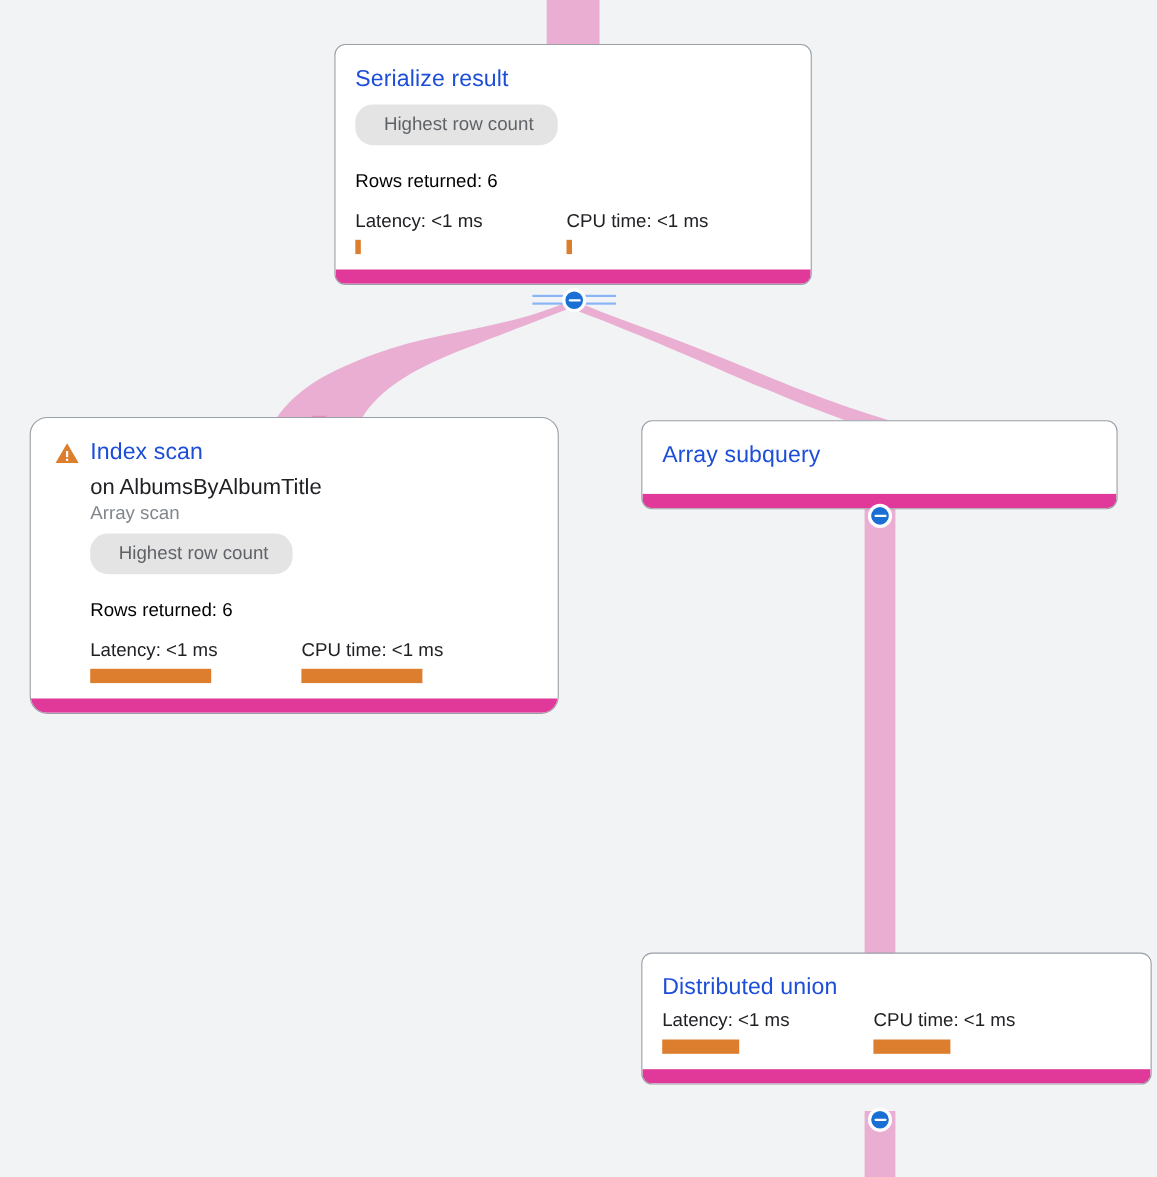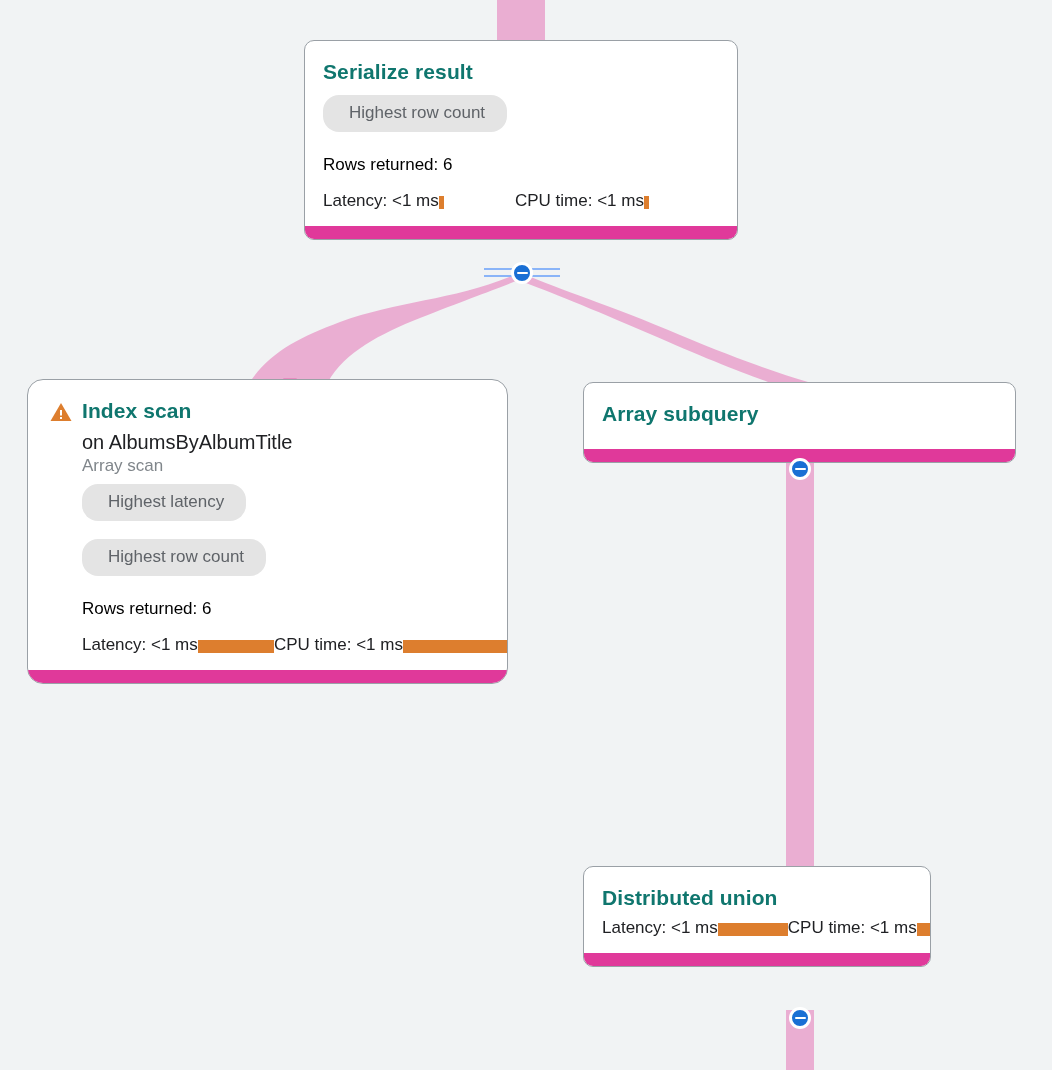--- a/index.html
+++ b/index.html
@@ -44,22 +44,22 @@
   .node-body {
     padding: 18px 18px 14px 18px;
   }
   .node-header {
     display: flex;
     align-items: flex-start;
     gap: 10px;
   }
   .node-title {
     font-size: 21px;
-    font-weight: 700;
-    color: #0f766e;
+    font-weight: 400;
+    color: #1d4ed8;
     line-height: 26px;
     letter-spacing: 0.1px;
   }
   .warn-icon {
     flex: 0 0 auto;
     margin-top: 4px;
   }
   .node-subtitle {
     font-size: 20px;
     color: #202124;
@@ -89,20 +89,21 @@
     color: #000000;
     line-height: 26px;
     margin-top: 2px;
   }
   .metrics-row {
     display: flex;
     margin-top: 12px;
   }
   .metric {
     display: flex;
+    flex-direction: column;
   }
   .metric-label {
     font-size: 17px;
     color: #202124;
     line-height: 22px;
     white-space: nowrap;
   }
   .metric-bar {
     height: 13px;
     background: #dd7e2e;
@@ -220,21 +221,20 @@
             <rect x="10" y="8" width="2" height="5.5" fill="#ffffff"></rect>
             <rect x="10" y="15" width="2" height="2" fill="#ffffff"></rect>
           </svg>
         </span>
         <div class="node-title">Index scan</div>
       </div>
       <div style="padding-left:32px;">
         <div class="node-subtitle">on AlbumsByAlbumTitle</div>
         <div class="node-subtitle-muted">Array scan</div>
         <div class="chip-row">
-          <div><span class="chip">Highest latency</span></div>
           <div><span class="chip">Highest row count</span></div>
         </div>
         <div class="rows-returned">Rows returned: 6</div>
         <div class="metrics-row">
           <div class="metric" style="width:192px;">
             <span class="metric-label">Latency: &lt;1 ms</span>
             <span class="metric-bar" style="width:110px;"></span>
           </div>
           <div class="metric">
             <span class="metric-label">CPU time: &lt;1 ms</span>
@@ -252,21 +252,21 @@
         <div class="node-title">Array subquery</div>
       </div>
     </div>
     <div class="node-footer"></div>
   </div>
 
   <div class="collapse-toggle" style="left:789px; top:458px;">
     <span class="minus"></span>
   </div>
 
-  <div class="node-card" style="left:583px; top:866px; width:348px;">
+  <div class="node-card" style="left:583px; top:866px; width:464px;">
     <div class="node-body">
       <div class="node-header">
         <div class="node-title">Distributed union</div>
       </div>
       <div class="metrics-row" style="margin-top:6px;">
         <div class="metric" style="width:192px;">
           <span class="metric-label">Latency: &lt;1 ms</span>
           <span class="metric-bar" style="width:70px;"></span>
         </div>
         <div class="metric">

